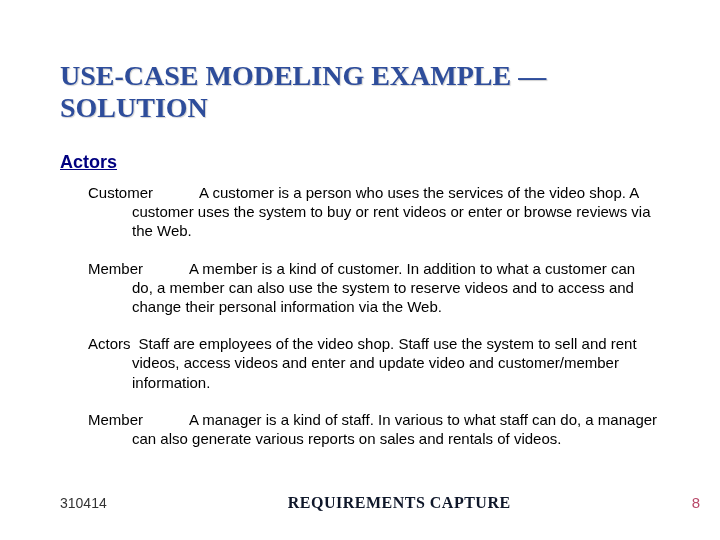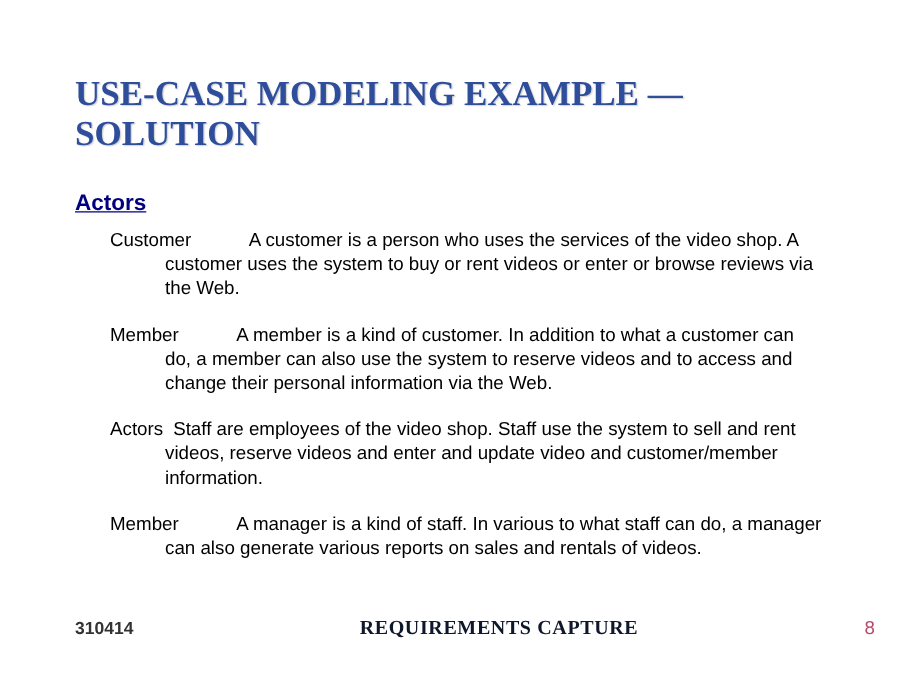--- a/index.html
+++ b/index.html
@@ -50,21 +50,20 @@
       bottom: 28px;
       left: 60px;
       right: 20px;
       display: flex;
       justify-content: space-between;
       align-items: baseline;
       font-size: 14px;
     }
     .footer-left {
       color: #333;
-      font-weight: bold;
     }
     .footer-center {
       font-family: "Times New Roman", Times, serif;
       font-weight: bold;
       color: #0f172a;
       letter-spacing: 0.5px;
       font-size: 16px;
     }
     .footer-right {
       color: #b94a6a;
@@ -87,21 +86,21 @@
 </div>
 
 <div class="entry">
   <div class="entry-body">
     <span class="entry-name">Member</span><span class="tab"></span><span class="entry-desc">A member is a kind of customer. In addition to what a customer can do, a member can also use the system to reserve videos and to access and change their personal information via the Web.</span>
   </div>
 </div>
 
 <div class="entry">
   <div class="entry-body">
-    <span class="entry-name">Actors</span><span class="tab-sm"></span><span class="entry-desc">Staff are employees of the video shop. Staff use the system to sell and rent videos, reserve videos and enter and update video and customer/member information.</span>
+    <span class="entry-name">Actors</span><span class="tab-sm"></span><span class="entry-desc">Staff are employees of the video shop. Staff use the system to sell and rent videos, access videos and enter and update video and customer/member information.</span>
   </div>
 </div>
 
 <div class="entry">
   <div class="entry-body">
     <span class="entry-name">Member</span><span class="tab"></span><span class="entry-desc">A manager is a kind of staff. In various to what staff can do, a manager can also generate various reports on sales and rentals of videos.</span>
   </div>
 </div>
 
 <div class="footer">

